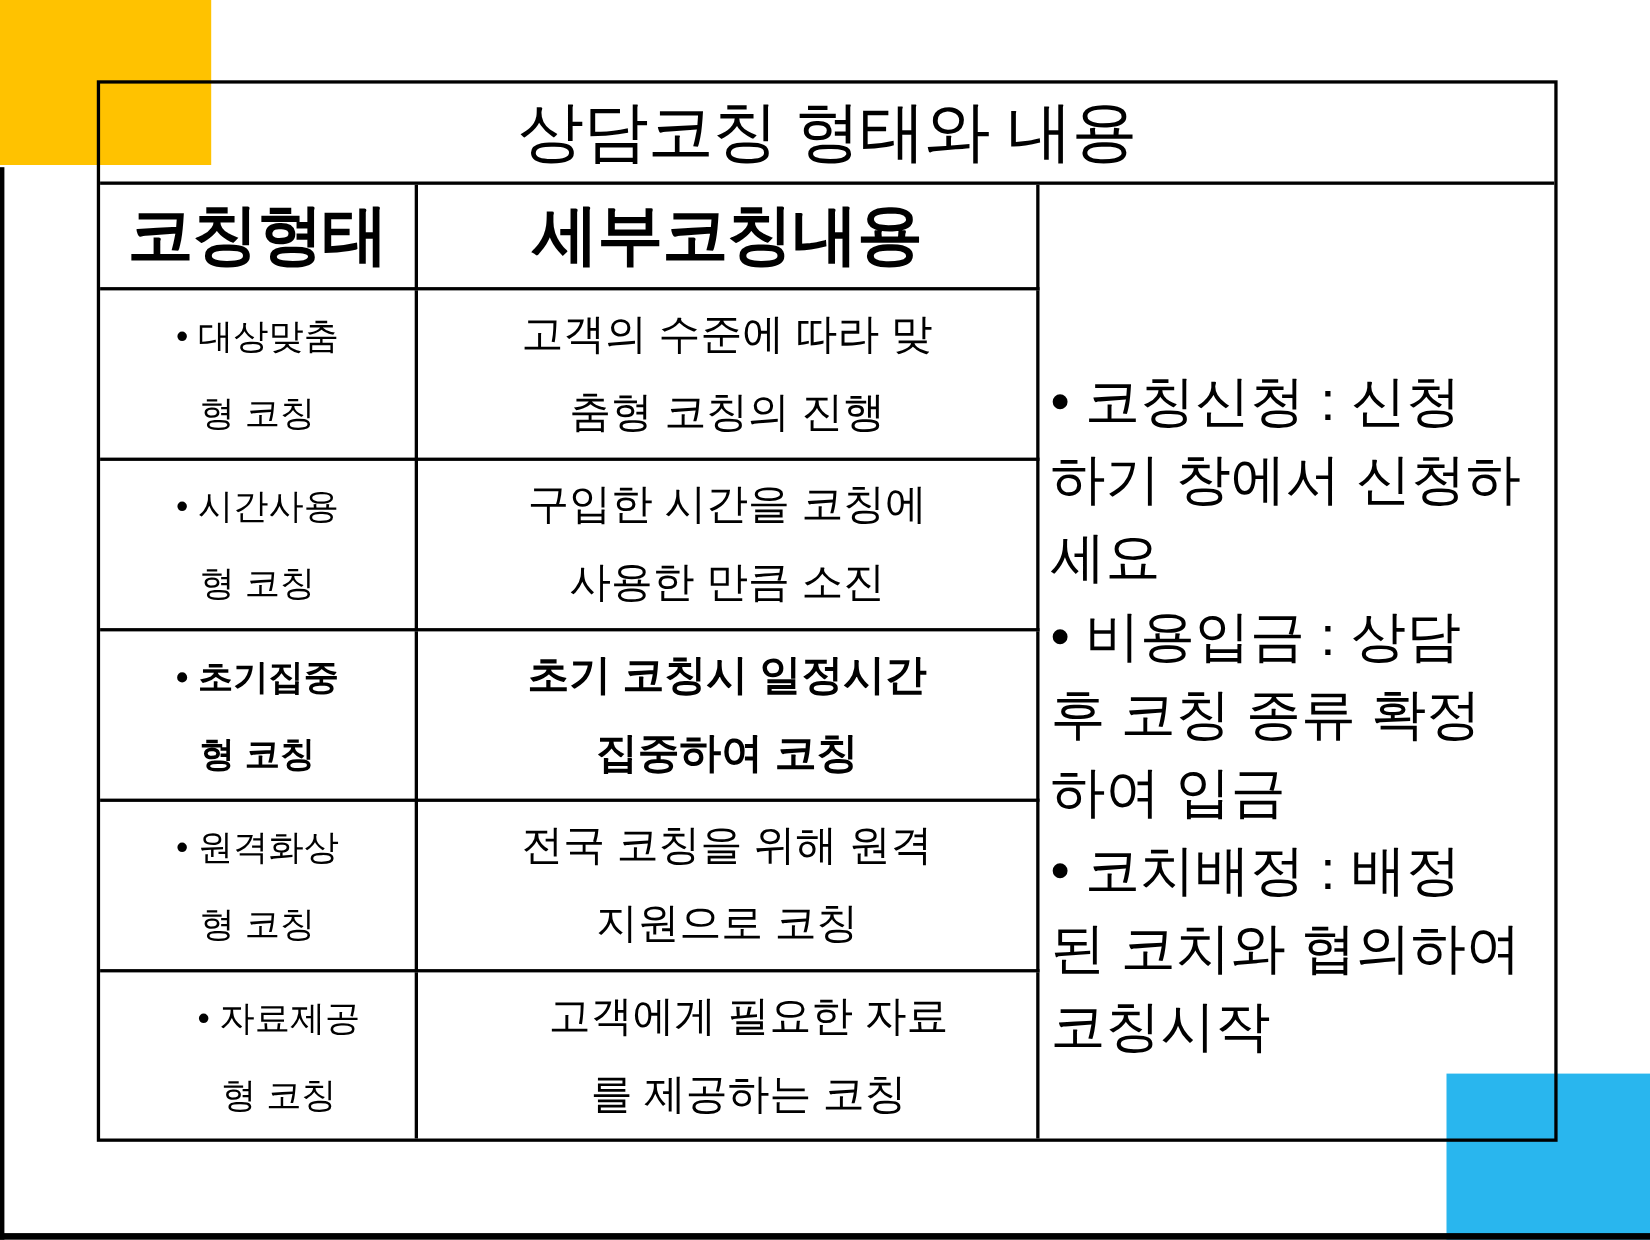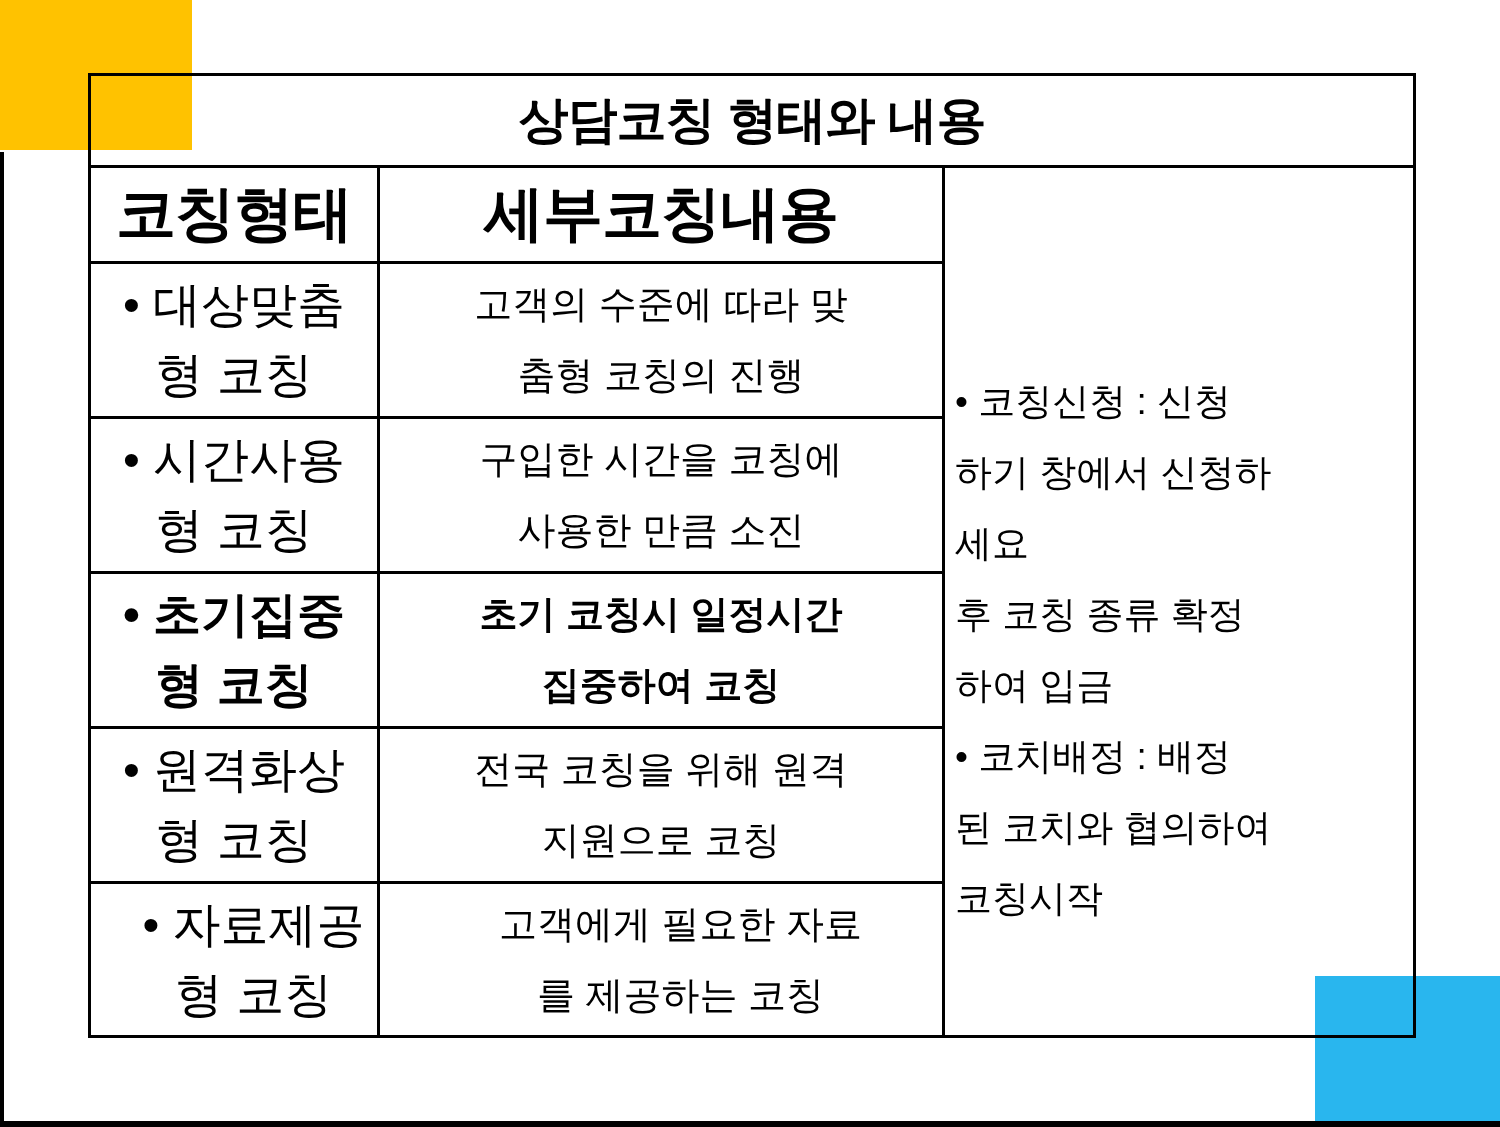--- a/index.html
+++ b/index.html
@@ -70,46 +70,46 @@
     text-align: center;
     background: transparent;
     overflow: hidden;
   }
   .br { border-right: 3px solid var(--color-border, #000); }
   .bb { border-bottom: 3px solid var(--color-border, #000); }
 
   .c-title {
     grid-column: 1 / 4;
     grid-row: 1;
-    font-size: 50px;
-    font-weight: bold;
+    font-size: 60px;
+    font-weight: normal;
     letter-spacing: -1px;
   }
   .c-header {
     grid-row: 2;
     font-size: 60px;
     font-weight: bold;
     letter-spacing: -1px;
   }
   .c-type {
     grid-column: 1;
-    font-size: 48px;
+    font-size: 32px;
     line-height: 70px;
   }
   .c-detail {
     grid-column: 2;
     font-size: 38px;
     line-height: 71px;
   }
   .c-op {
     grid-column: 3;
     grid-row: 3 / 8;
     align-items: flex-start;
     text-align: left;
-    font-size: 37px;
+    font-size: 50px;
     line-height: 71px;
     padding: 0 10px;
   }
   .r3 { grid-row: 3; }
   .r4 { grid-row: 4; }
   .r5 { grid-row: 5; font-weight: bold; }
   .r6 { grid-row: 6; text-align: right; }
   .r7 { grid-row: 7; padding-left: 39px; }
 </style>
 </head>
@@ -166,20 +166,21 @@
   </div>
   <div class="cell c-detail r7 br">
     <div>고객에게 필요한 자료</div>
     <div>를 제공하는 코칭</div>
   </div>
 
   <div class="cell c-op">
     <div>• 코칭신청 : 신청</div>
     <div>하기 창에서 신청하</div>
     <div>세요</div>
+    <div>• 비용입금 : 상담</div>
     <div>후 코칭 종류 확정</div>
     <div>하여 입금</div>
     <div>• 코치배정 : 배정</div>
     <div>된 코치와 협의하여</div>
     <div>코칭시작</div>
   </div>
 </div>
 
 <div class="frame-left"></div>
 <div class="frame-bottom"></div>

